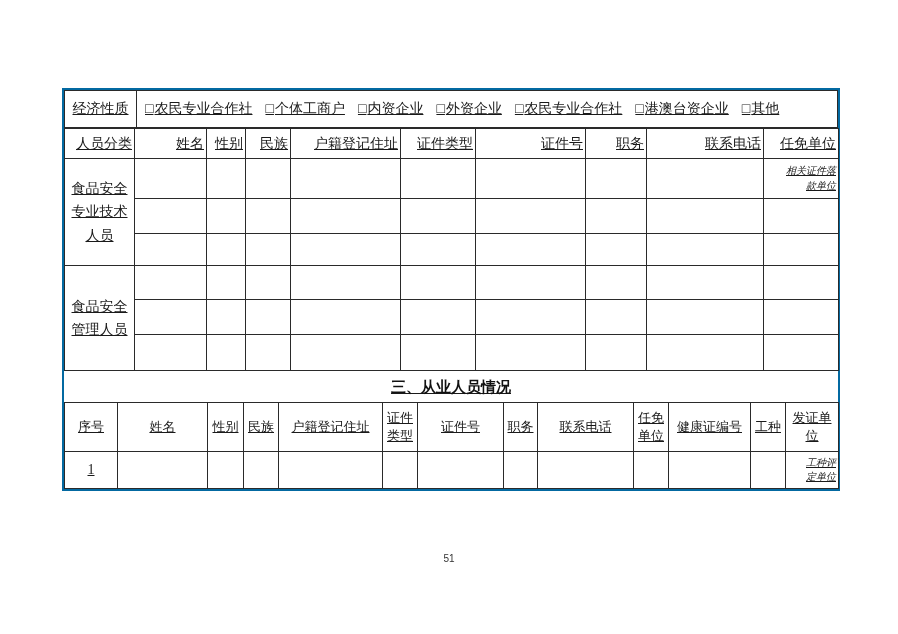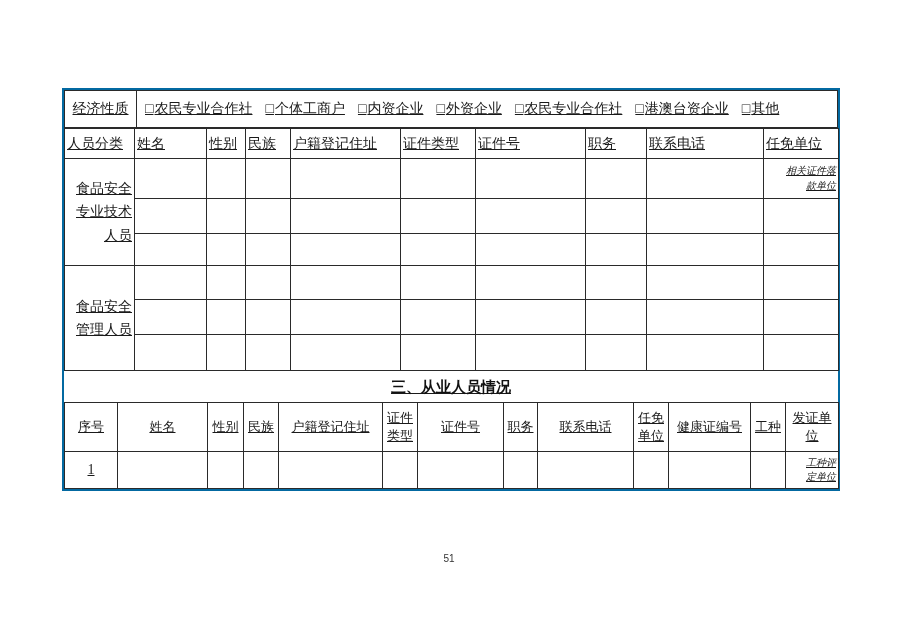--- a/index.html
+++ b/index.html
@@ -9,23 +9,23 @@
   td,th{border:1px solid #2a2a2a;padding:1px 2px;font-weight:normal;overflow:hidden;}
   
   .eco-table td{height:34px;font-size:14px;}
   .eco-label{text-align:center;}
   .eco-opts{display:flex;align-items:center;gap:13px;padding-left:6px;white-space:nowrap;}
   .opt{display:inline-flex;align-items:center;}
   .cb{margin-right:1px;}
   
   .title-bar{height:31px;line-height:31px;text-align:center;font-family:"Liberation Sans","DejaVu Sans",sans-serif;font-weight:bold;font-size:15px;color:#111;}
   
-  .t2 th{height:27px;font-size:14px;text-align:left;}
+  .t2 th{height:27px;font-size:14px;text-align:right;}
   .t2 td{font-size:14px;}
-  .glabel{text-align:right;vertical-align:middle;padding-left:2px;font-size:14px;line-height:1.65;}
+  .glabel{text-align:center;vertical-align:middle;padding-left:2px;font-size:14px;line-height:1.65;}
   .r40 td{height:37px}.r35 td{height:32px}.r32 td{height:29px}
   .r34 td{height:31px}.r36 td{height:33px}
   .note{font-style:italic;font-size:10px;line-height:1.45;text-align:right;white-space:pre-line;color:#222;vertical-align:middle;}
   .note-cell{vertical-align:middle;}
   
   .t3 th{height:23px;font-size:13px;text-align:center;line-height:1.35;}
   .t3 .hdr3 th{height:46px;}
   .t3 td{height:34px;font-size:14px;text-align:center;vertical-align:middle;}
   .seq{text-align:center;}
   .page-num{position:absolute;left:0;right:0;top:553px;text-align:center;font-size:10px;color:#333;font-family:"Liberation Sans","DejaVu Sans",sans-serif;}

